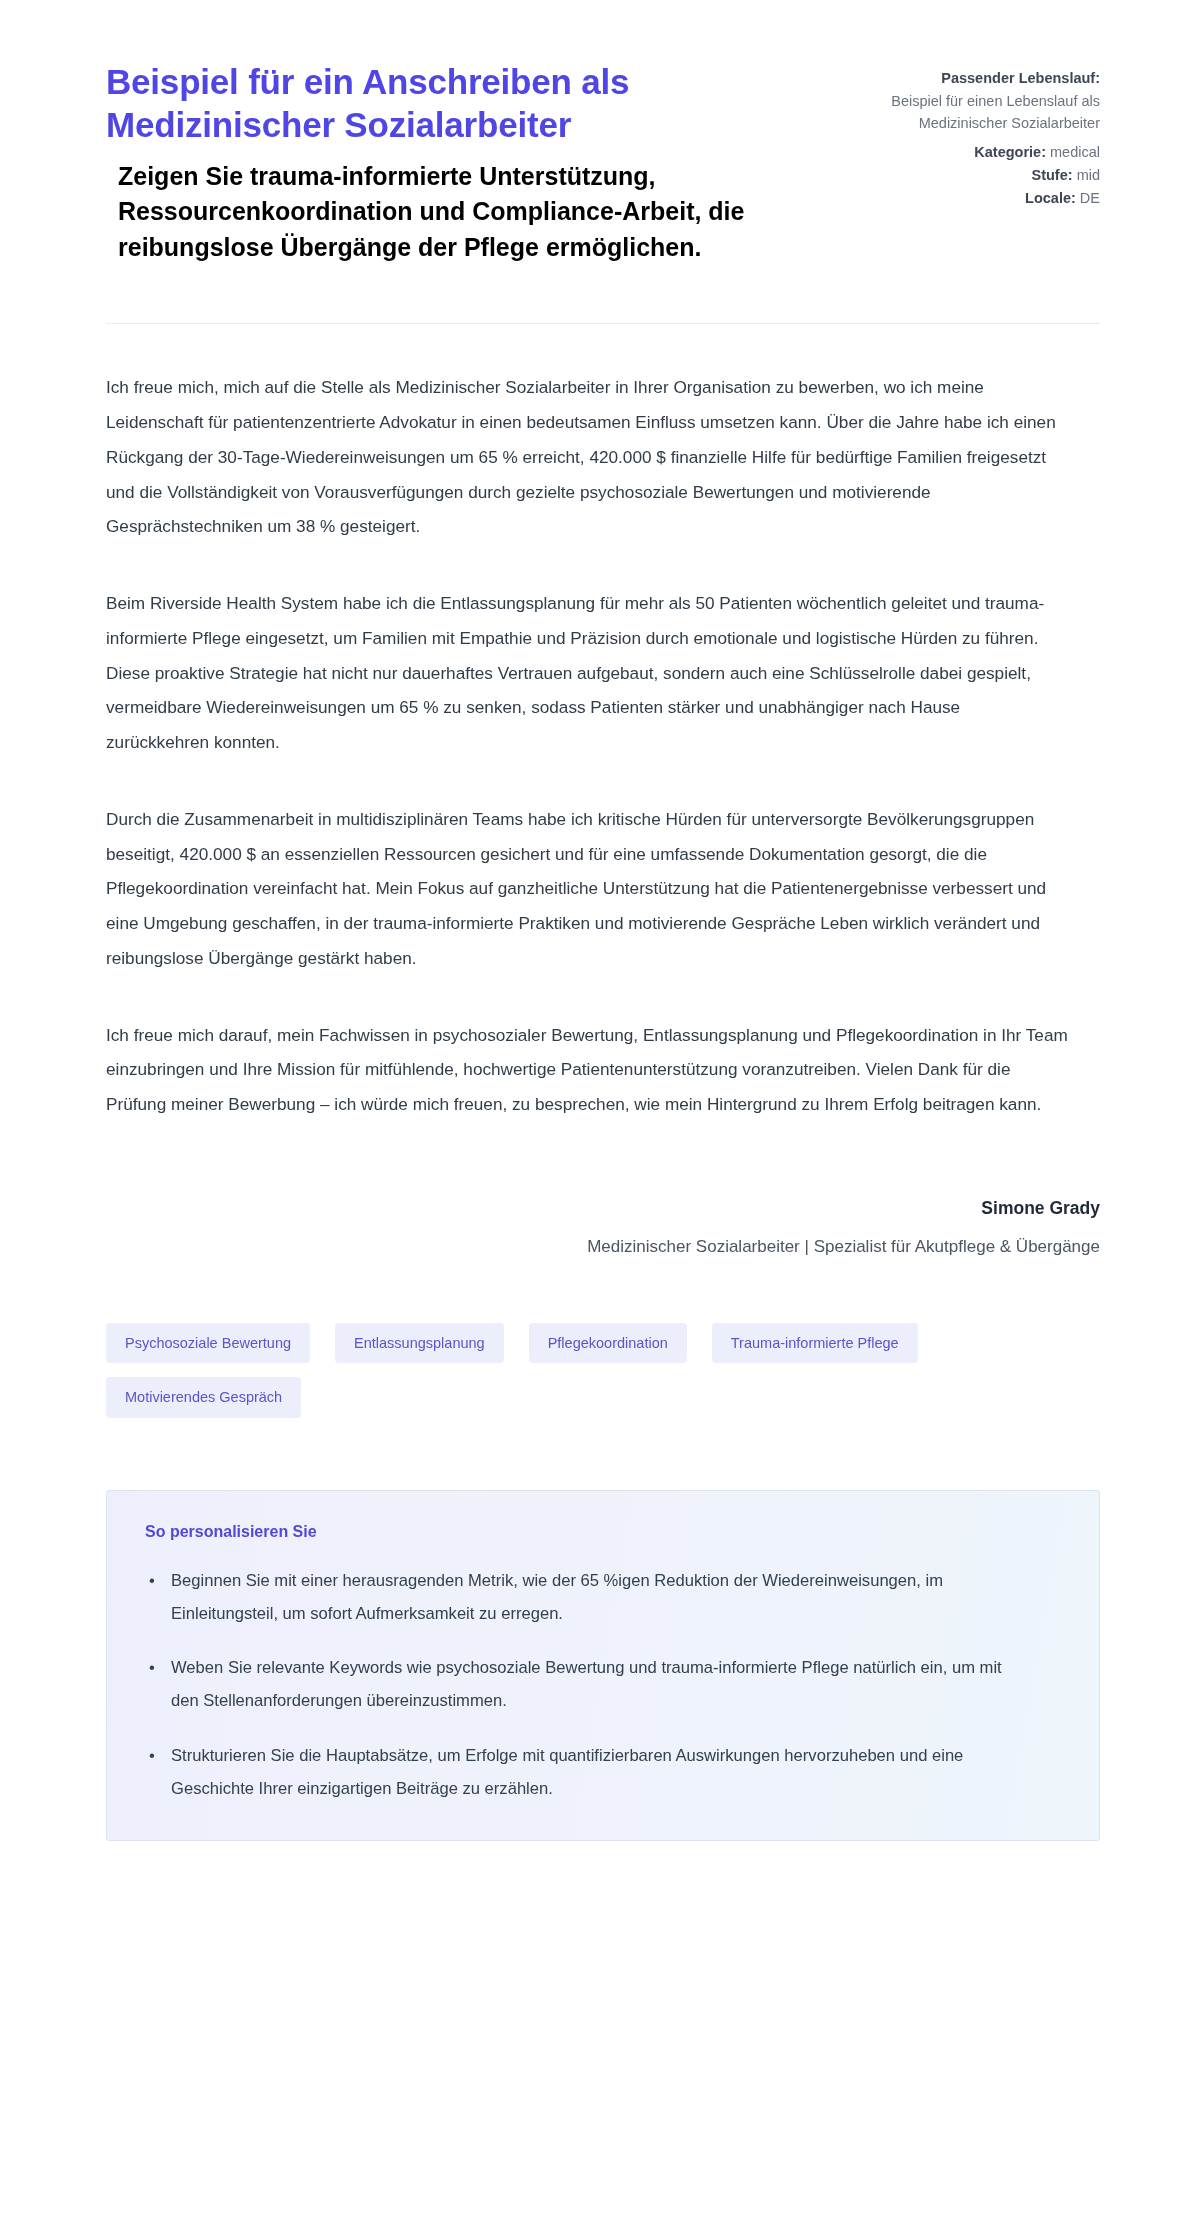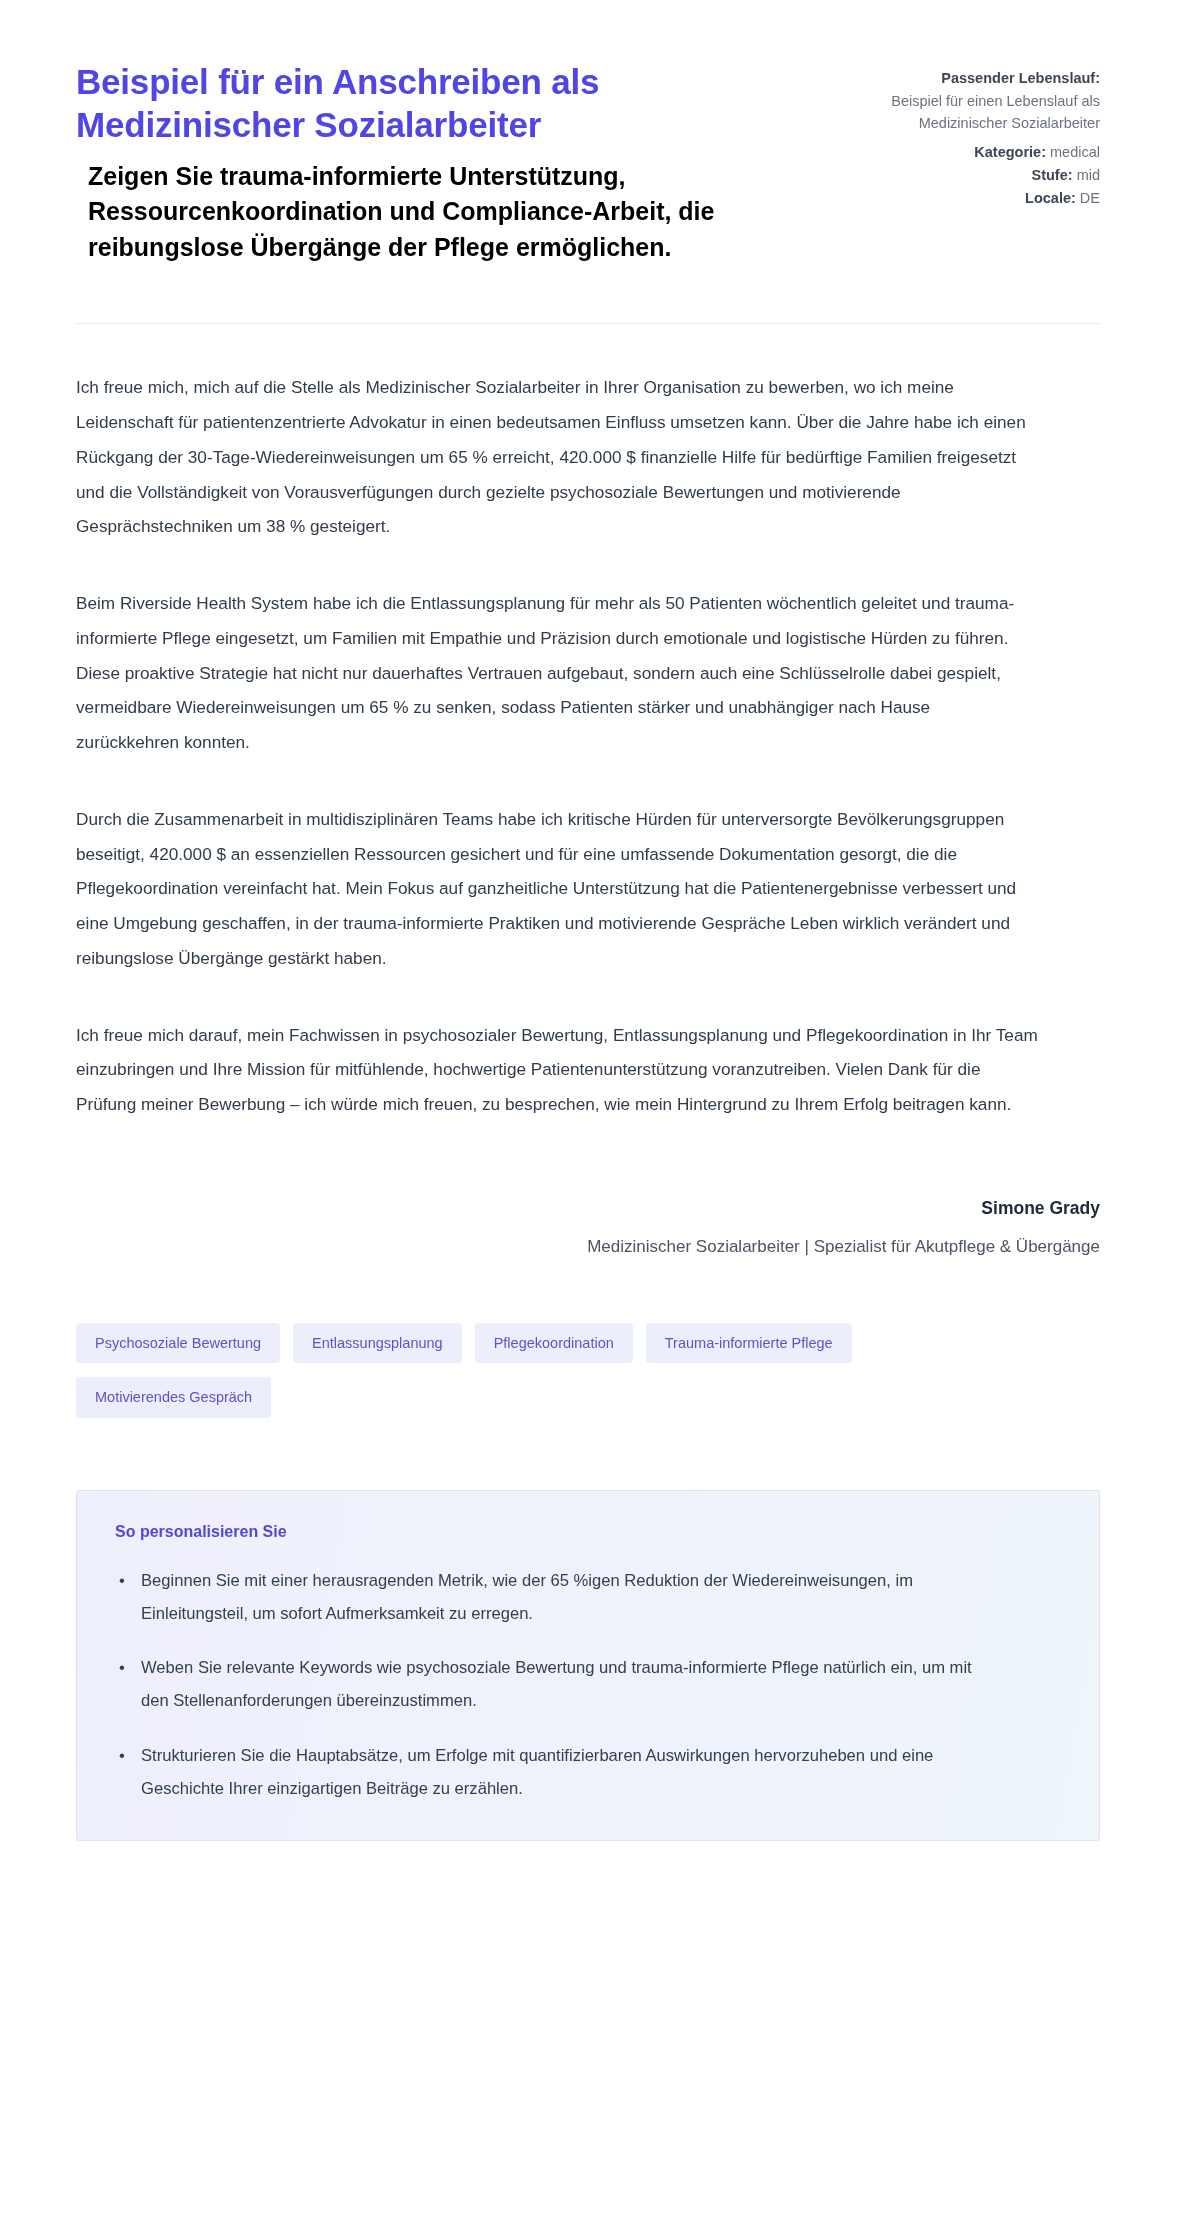--- a/index.html
+++ b/index.html
@@ -12,21 +12,21 @@
     width: 1200px;
     min-height: 2236px;
     font-family: "Liberation Sans", "DejaVu Sans", sans-serif;
     color: #2b3440;
     -webkit-font-smoothing: antialiased;
   }
 
   .page {
     width: 1200px;
     min-height: 2236px;
-    padding: 36px 100px 0 76px;
+    padding: 36px 100px 0 106px;
   }
 
   
   .header {
     display: flex;
     align-items: flex-start;
     justify-content: space-between;
     gap: 40px;
     padding-top: 24px;
   }
@@ -109,21 +109,21 @@
   .sig-role {
     font-size: 17px;
     color: #4b5563;
     margin: 0;
   }
 
   
   .chips {
     display: flex;
     flex-wrap: wrap;
-    gap: 14px 13px;
+    gap: 14px 25px;
     margin-top: 66px;
     max-width: 940px;
   }
   .chip {
     background: #edeefb;
     color: #5b54c9;
     font-size: 14.5px;
     line-height: 1;
     padding: 13px 19px;
     border-radius: 4px;

